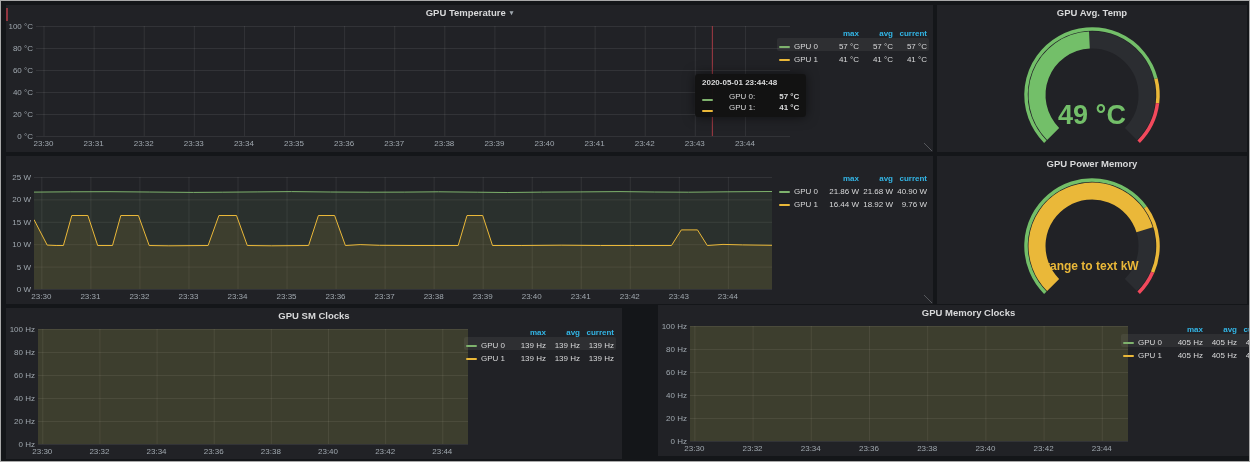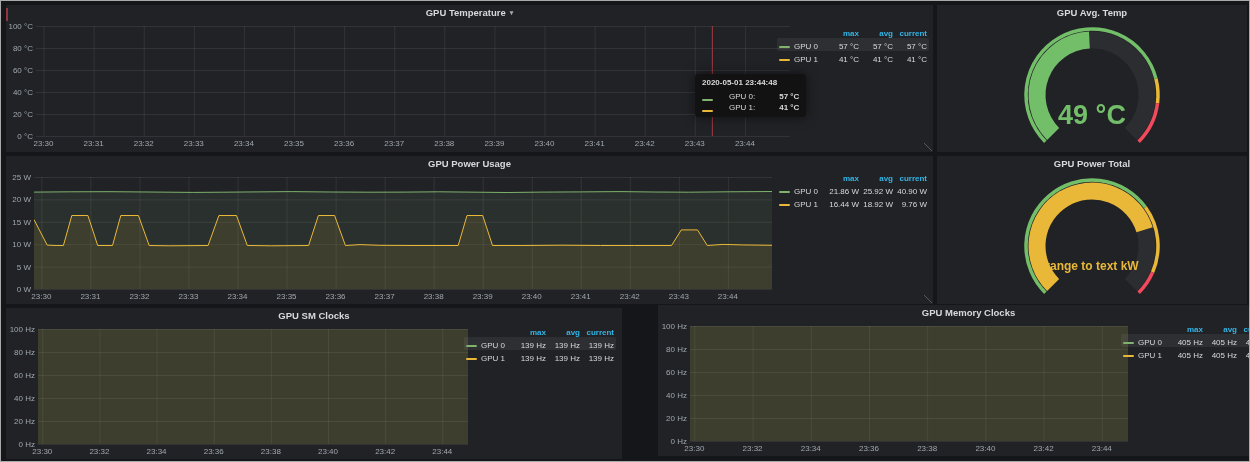--- a/index.html
+++ b/index.html
@@ -154,23 +154,20 @@
         <path d="M116.11 115.89A55 55 0 1 1 193.89 115.89" stroke="var(--gauge_track)" stroke-width="17" fill="none"></path>
         <path d="M116.11 115.89A55 55 0 0 1 152.41 22.06" stroke="#73bf69" stroke-width="17" fill="none"></path>
         <path d="M108.33 123.67A66 66 0 1 1 218.93 60.59" stroke="#73bf69" stroke-width="3.5" fill="none"></path>
         <path d="M218.93 60.59A66 66 0 0 1 220.48 85.27" stroke="#eab839" stroke-width="3.5" fill="none"></path>
         <path d="M220.48 85.27A66 66 0 0 1 201.67 123.67" stroke="#f2495c" stroke-width="3.5" fill="none"></path>
         <text x="155" y="106" text-anchor="middle" fill="#73bf69" font-size="27" font-weight="bold">49 °C</text>
       </svg>
   </div>
 
   <div class="panel" id="p-power">
-    <div class="panel-title">
-      <span>GPU Power Usage</span>
-    </div>
     <svg class="chart" id="chart-power" width="768" height="130">
         <line x1="26" x2="764" y1="117.5" y2="117.5" stroke="var(--grid_line)"></line>
         <text x="23" y="120" text-anchor="end" class="axis-tick">0 W</text>
         <line x1="26" x2="764" y1="95.10000000000001" y2="95.10000000000001" stroke="var(--grid_line)"></line>
         <text x="23" y="97.60000000000001" text-anchor="end" class="axis-tick">5 W</text>
         <line x1="26" x2="764" y1="72.7" y2="72.7" stroke="var(--grid_line)"></line>
         <text x="23" y="75.2" text-anchor="end" class="axis-tick">10 W</text>
         <line x1="26" x2="764" y1="50.300000000000004" y2="50.300000000000004" stroke="var(--grid_line)"></line>
         <text x="23" y="52.800000000000004" text-anchor="end" class="axis-tick">15 W</text>
         <line x1="26" x2="764" y1="27.899999999999995" y2="27.899999999999995" stroke="var(--grid_line)"></line>
@@ -224,39 +221,39 @@
         <span class="lg-val">max</span>
         <span class="lg-val">avg</span>
         <span class="lg-val">current</span>
       </div>
       <div class="lg-row">
         <span class="lg-name">
             <i class="lg-dash" style="background-color: rgb(126, 178, 109);"></i>
             <span>GPU 0</span>
           </span>
         <span class="lg-val">21.86 W</span>
-        <span class="lg-val">25.92 W</span>
+        <span class="lg-val">21.68 W</span>
         <span class="lg-val">40.90 W</span>
       </div>
       <div class="lg-row">
         <span class="lg-name">
             <i class="lg-dash" style="background-color: rgb(234, 184, 57);"></i>
             <span>GPU 1</span>
           </span>
         <span class="lg-val">16.44 W</span>
         <span class="lg-val">18.92 W</span>
         <span class="lg-val">9.76 W</span>
       </div>
     </div>
     <div class="resize-handle"></div>
   </div>
 
   <div class="panel" id="p-total">
     <div class="panel-title">
-      <span>GPU Power Total</span>
+      <span>GPU Power Memory</span>
     </div>
     <svg class="gauge" id="gauge-power-total" width="310" height="135">
         <path d="M116.11 115.89A55 55 0 1 1 193.89 115.89" stroke="var(--gauge_track)" stroke-width="17" fill="none"></path>
         <path d="M116.11 115.89A55 55 0 1 1 207.57 60.83" stroke="#eab839" stroke-width="17" fill="none"></path>
         <path d="M108.33 123.67A66 66 0 1 1 208.40 38.21" stroke="#73bf69" stroke-width="3.5" fill="none"></path>
         <path d="M208.40 38.21A66 66 0 0 1 215.57 103.21" stroke="#eab839" stroke-width="3.5" fill="none"></path>
         <path d="M215.57 103.21A66 66 0 0 1 201.67 123.67" stroke="#f2495c" stroke-width="3.5" fill="none"></path>
         <text x="155" y="101" text-anchor="middle" fill="#eab839" font-size="12" font-weight="bold">range to text kW</text>
       </svg>
   </div>

